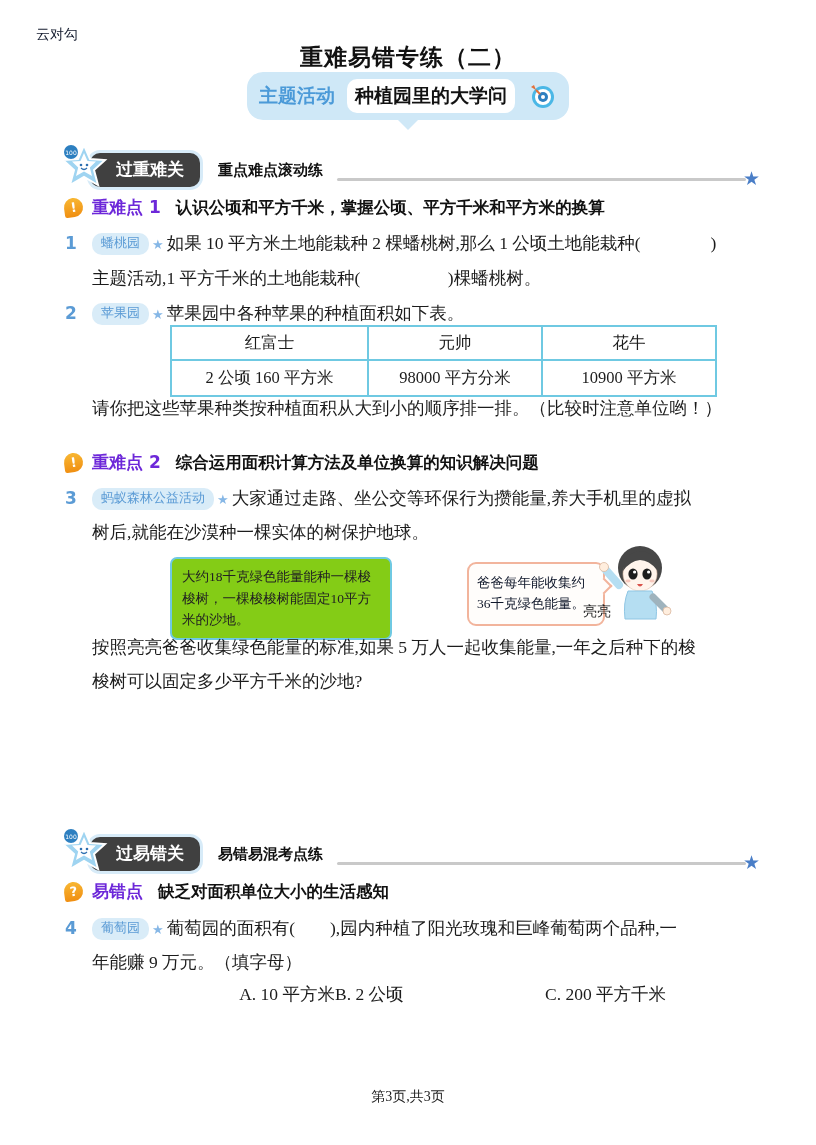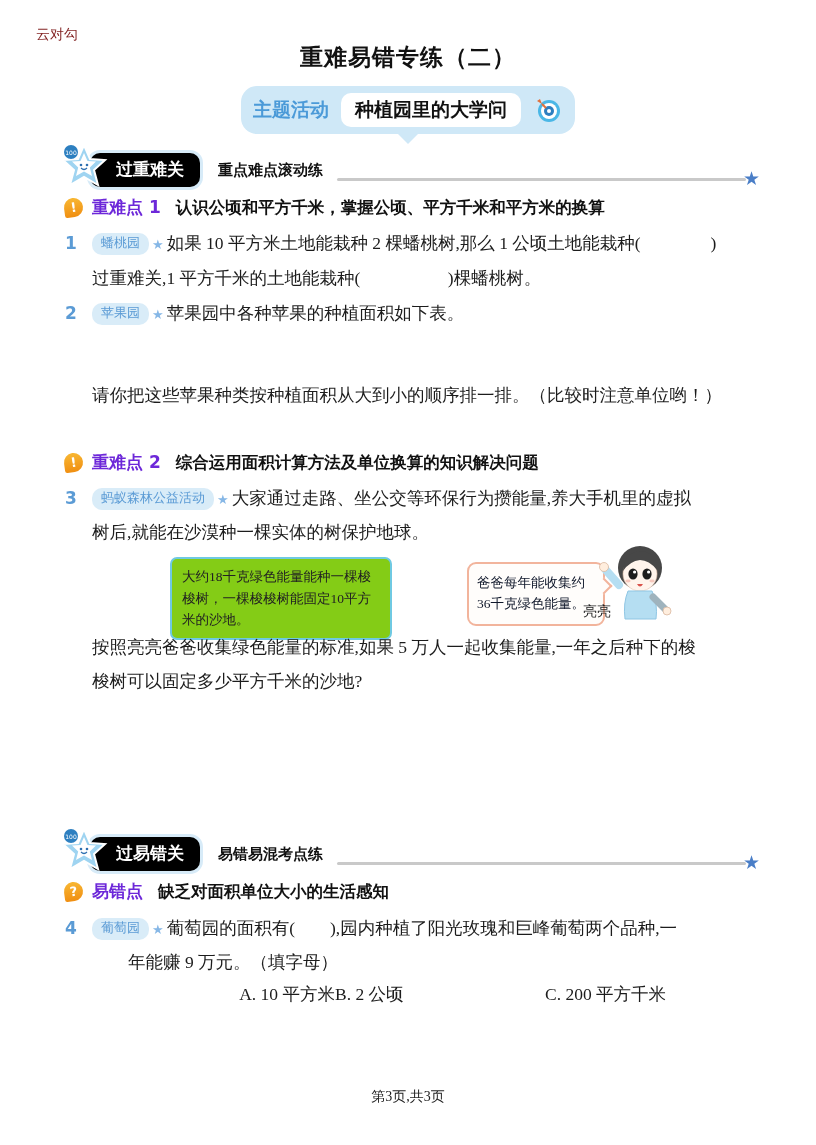--- a/index.html
+++ b/index.html
@@ -1,37 +1,37 @@
 <!DOCTYPE html>
 <html><head>
 <meta charset="utf-8">
 <style>
   html,body{margin:0;padding:0;background:#ffffff;}
   .page{position:relative;width:816px;height:1145px;background:#ffffff;overflow:hidden;
         font-family:"Liberation Serif","DejaVu Serif",serif;color:#1c1c1c;}
 
-  .watermark{position:absolute;left:36px;top:26px;font-size:14px;color:#7f1d1d;}
+  .watermark{position:absolute;left:36px;top:26px;font-size:14px;color:#0f172a;}
 
   .page-title{position:absolute;top:42px;left:0;width:100%;text-align:center;
     font-family:"DejaVu Sans","Liberation Sans",sans-serif;font-weight:bold;font-size:23px;letter-spacing:1px;color:#111;}
 
   
-  .theme-badge{position:absolute;top:86px;left:50%;transform:translateX(-50%);
+  .theme-badge{position:absolute;top:72px;left:50%;transform:translateX(-50%);
     background:#cfe8f7;border-radius:16px;padding:7px 12px;display:flex;align-items:center;gap:12px;}
   .theme-label{color:#4b9ad8;font-family:"DejaVu Sans","Liberation Sans",sans-serif;font-weight:bold;font-size:19px;white-space:nowrap;}
-  .theme-title{background:#fff;border-radius:10px;padding:4px 14px;font-family:"DejaVu Sans","Liberation Sans",sans-serif;
+  .theme-title{background:#fff;border-radius:10px;padding:4px 8px;font-family:"DejaVu Sans","Liberation Sans",sans-serif;
     font-weight:bold;font-size:19px;color:#111;white-space:nowrap;}
   .theme-pointer{position:absolute;bottom:-10px;left:50%;margin-left:-11px;width:0;height:0;
     border-left:11px solid transparent;border-right:11px solid transparent;border-top:11px solid #cfe8f7;}
 
   
   .section-header{position:absolute;left:60px;right:56px;height:36px;display:flex;align-items:center;}
   .sec1{top:152px;} .sec2{top:836px;}
   .mascot{width:48px;height:48px;margin-top:-8px;margin-right:-18px;position:relative;z-index:2;flex:0 0 auto;}
-  .section-pill{background:#000000;color:#fff;font-family:"DejaVu Sans","Liberation Sans",sans-serif;font-weight:bold;
+  .section-pill{background:#404040;color:#fff;font-family:"DejaVu Sans","Liberation Sans",sans-serif;font-weight:bold;
     font-size:17px;padding:5px 16px 6px 26px;border-radius:10px;box-shadow:0 0 0 3px #d7ebf8;white-space:nowrap;}
   .section-sub{margin-left:18px;font-family:"DejaVu Sans","Liberation Sans",sans-serif;font-weight:bold;font-size:15px;color:#111;white-space:nowrap;}
   .section-line{flex:1;height:3px;background:#c9c9c9;border-radius:2px;margin-left:14px;align-self:flex-end;margin-bottom:7px;}
   .line-star{color:#4a7ec7;font-size:19px;line-height:1;align-self:flex-end;margin-bottom:0px;margin-left:-3px;font-family:"DejaVu Sans",sans-serif;}
 
   
   .point-row{position:absolute;left:64px;display:flex;align-items:center;gap:9px;white-space:nowrap;}
   .p1{top:196px;} .p2{top:451px;} .p3{top:880px;}
   .point-icon{width:19px;height:19px;border-radius:50% 50% 50% 12%;transform:rotate(-8deg);
     background:linear-gradient(#f8b733,#f08f12);color:#fff;font-weight:bold;font-size:13px;
@@ -57,24 +57,24 @@
   .info-box{position:absolute;left:170px;top:557px;width:198px;border:2px solid #6fc9e2;border-radius:7px;
     background:#84cc16;padding:7px 10px;font-size:13.5px;line-height:1.6;color:#222;}
   .speech-bubble{position:absolute;left:467px;top:562px;width:118px;border:2px solid #f2b49c;border-radius:9px;
     background:#fffdfb;padding:9px 8px;font-size:13.5px;line-height:1.55;color:#0f172a;}
   .speech-bubble::after{content:'';position:absolute;right:-7px;top:16px;width:10px;height:10px;background:#fffdfb;
     border-top:2px solid #f2b49c;border-right:2px solid #f2b49c;transform:rotate(45deg);}
   .boy{position:absolute;left:595px;top:543px;}
   .boy-name{position:absolute;left:583px;top:603px;font-size:14px;color:#222;}
 
   .l-q1a{top:231px;} .l-q1b{top:266px;}
-  .l-q2{top:301px;} .l-q2f{top:383px;}
+  .l-q2{top:301px;} .l-q2f{top:396px;}
   .l-q3a{top:486px;} .l-q3b{top:520px;}
   .l-q3qa{top:635px;} .l-q3qb{top:669px;}
-  .l-q4a{top:916px;} .l-q4b{top:950px;margin-left:36px;}
+  .l-q4a{top:916px;} .l-q4b{top:950px;}
   .n-q1{top:233px;} .n-q2{top:303px;} .n-q3{top:488px;} .n-q4{top:918px;}
 
   .options-row{position:absolute;left:92px;top:982px;display:flex;font-size:17.5px;white-space:nowrap;}
   .opt-a{width:243px;text-align:right;} .opt-b{width:210px;}
 
   .footer{position:absolute;top:1088px;left:0;width:100%;text-align:center;font-size:14px;color:#222;}
 </style>
 </head>
 <body>
 
@@ -119,27 +119,41 @@
   <div class="point-row p1">
     <span class="point-icon">!</span>
     <span class="point-label">重难点 1</span>
     <span class="point-text">认识公顷和平方千米，掌握公顷、平方千米和平方米的换算</span>
   </div>
 
   <div class="q-num n-q1">1</div>
   <div class="q-line l-q1a">
     <span class="tag-pill">蟠桃园</span><span class="tag-star">★</span><span>如果 10 平方米土地能栽种 2 棵蟠桃树,那么 1 公顷土地能栽种(　　　　)</span>
   </div>
-  <div class="q-line l-q1b">过重难关,1 平方千米的土地能栽种(　　　　　)棵蟠桃树。</div>
+  <div class="q-line l-q1b">主题活动,1 平方千米的土地能栽种(　　　　　)棵蟠桃树。</div>
 
   <div class="q-num n-q2">2</div>
   <div class="q-line l-q2">
     <span class="tag-pill">苹果园</span><span class="tag-star">★</span><span>苹果园中各种苹果的种植面积如下表。</span>
   </div>
 
+  <table class="apple-table">
+    <tbody>
+        <tr class="hrow">
+      <td class="c1">红富士</td>
+      <td class="c2">元帅</td>
+      <td class="c3">花牛</td>
+    </tr>
+    <tr class="vrow">
+      <td>2 公顷 160 平方米</td>
+      <td>98000 平方分米</td>
+      <td>10900 平方米</td>
+    </tr>
+  </tbody>
+    </table>
 
   <div class="q-line l-q2f">请你把这些苹果种类按种植面积从大到小的顺序排一排。（比较时注意单位哟！）</div>
 
   <div class="point-row p2">
     <span class="point-icon">!</span>
     <span class="point-label">重难点 2</span>
     <span class="point-text">综合运用面积计算方法及单位换算的知识解决问题</span>
   </div>
 
   <div class="q-num n-q3">3</div>

